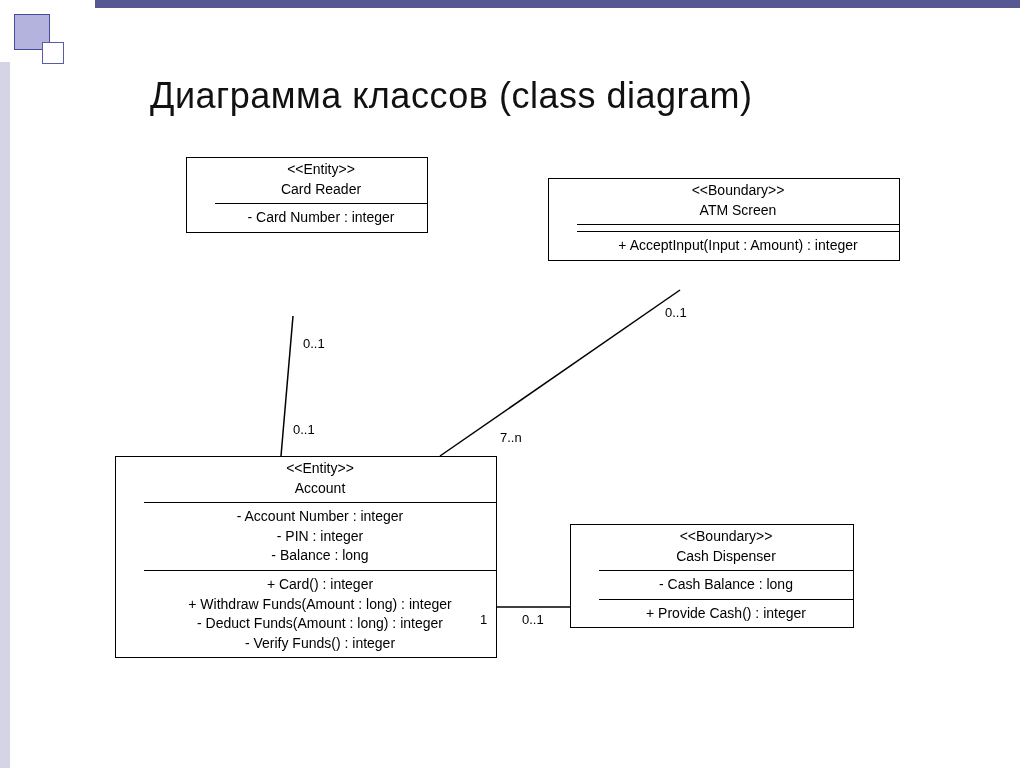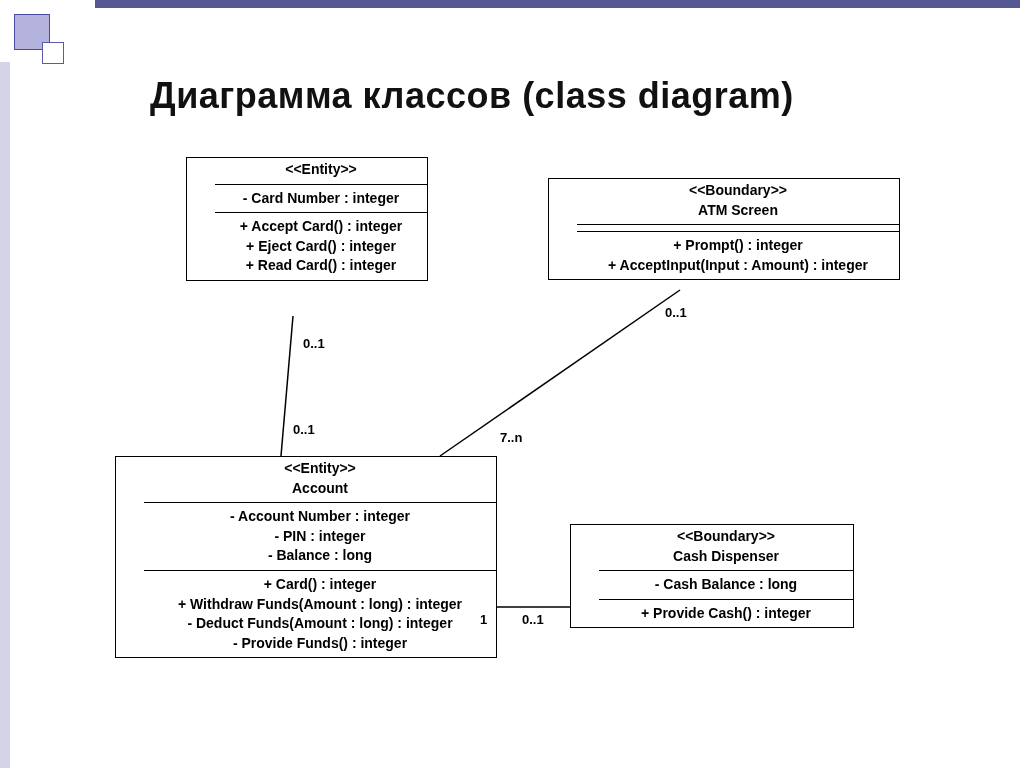--- a/index.html
+++ b/index.html
@@ -9,21 +9,20 @@
     height: 768px;
     font-family: Arial, Helvetica, sans-serif;
     background: #ffffff;
     color: #000;
   }
   .slide {
     position: relative;
     width: 1020px;
     height: 768px;
     overflow: hidden;
-    font-weight: bold;
   }
   
   .corner {
     position: absolute;
     left: 0;
     top: 0;
     width: 95px;
     height: 62px;
   }
   .corner .sq1 {
@@ -120,58 +119,53 @@
     <line x1="293" y1="316" x2="281" y2="456" stroke="#000" stroke-width="1.5"></line>
 
     <line x1="680" y1="290" x2="440" y2="456" stroke="#000" stroke-width="1.5"></line>
 
     <line x1="467" y1="607" x2="570" y2="607" stroke="#000" stroke-width="1.5"></line>
   </svg>
 
   <div class="class-box" style="left:186px; top:157px; width:212px;">
     <div class="class-head">
       <span class="stereo">&lt;&lt;Entity&gt;&gt;</span>
+      <span class="cname">Card Reader</span>
     </div>
     <div class="compartment">
       <div class="row">- Card Number : integer</div>
-    </div>
-    <div class="compartment">
-      <div class="row">+ Accept Card() : integer</div>
-      <div class="row">+ Eject Card() : integer</div>
-      <div class="row">+ Read Card() : integer</div>
     </div>
   </div>
 
   <div class="class-box" style="left:548px; top:178px; width:322px;">
     <div class="class-head">
       <span class="stereo">&lt;&lt;Boundary&gt;&gt;</span>
       <span class="cname">ATM Screen</span>
     </div>
     <div class="compartment empty"></div>
     <div class="compartment">
-      <div class="row">+ Prompt() : integer</div>
       <div class="row">+ AcceptInput(Input : Amount) : integer</div>
     </div>
   </div>
 
   <div class="class-box" style="left:115px; top:456px; width:352px;">
     <div class="class-head">
       <span class="stereo">&lt;&lt;Entity&gt;&gt;</span>
       <span class="cname">Account</span>
     </div>
     <div class="compartment">
       <div class="row">- Account Number : integer</div>
       <div class="row">- PIN : integer</div>
       <div class="row">- Balance : long</div>
     </div>
     <div class="compartment">
       <div class="row">+ Card() : integer</div>
       <div class="row">+ Withdraw Funds(Amount : long) : integer</div>
       <div class="row">- Deduct Funds(Amount : long) : integer</div>
-      <div class="row">- Provide Funds() : integer</div>
+      <div class="row">- Verify Funds() : integer</div>
     </div>
   </div>
 
   <div class="class-box" style="left:570px; top:524px; width:254px;">
     <div class="class-head">
       <span class="stereo">&lt;&lt;Boundary&gt;&gt;</span>
       <span class="cname">Cash Dispenser</span>
     </div>
     <div class="compartment">
       <div class="row">- Cash Balance : long</div>

